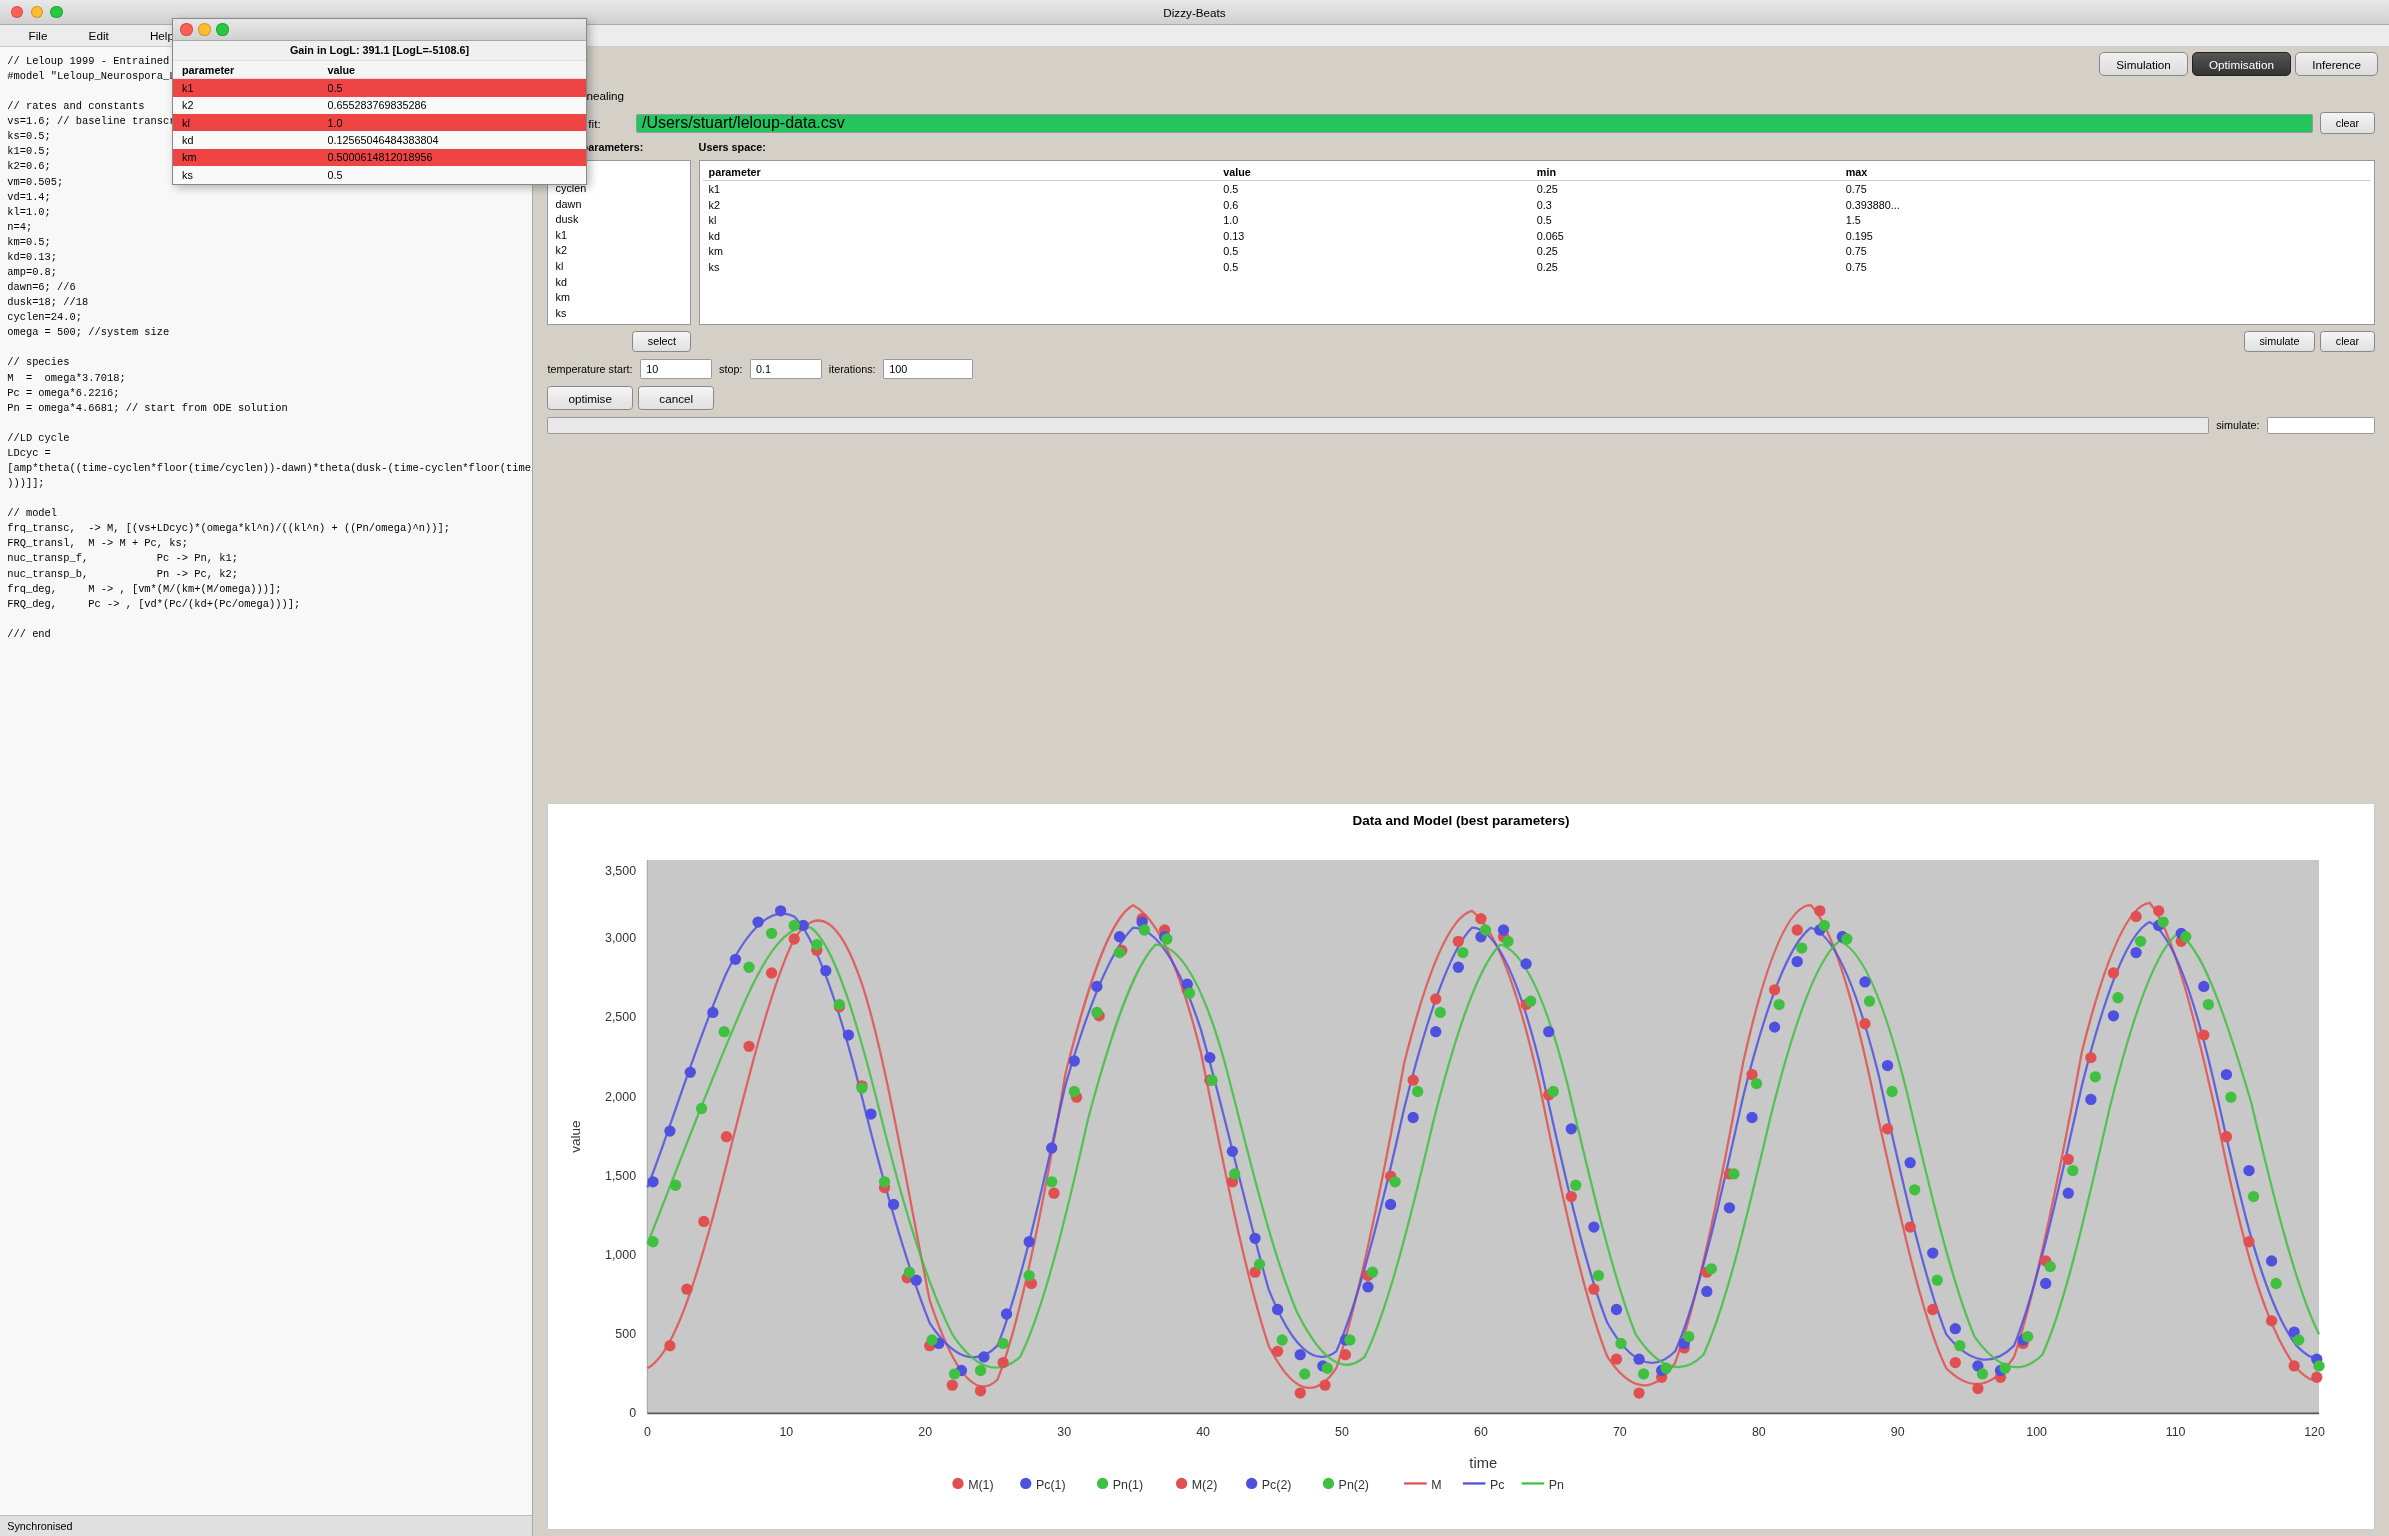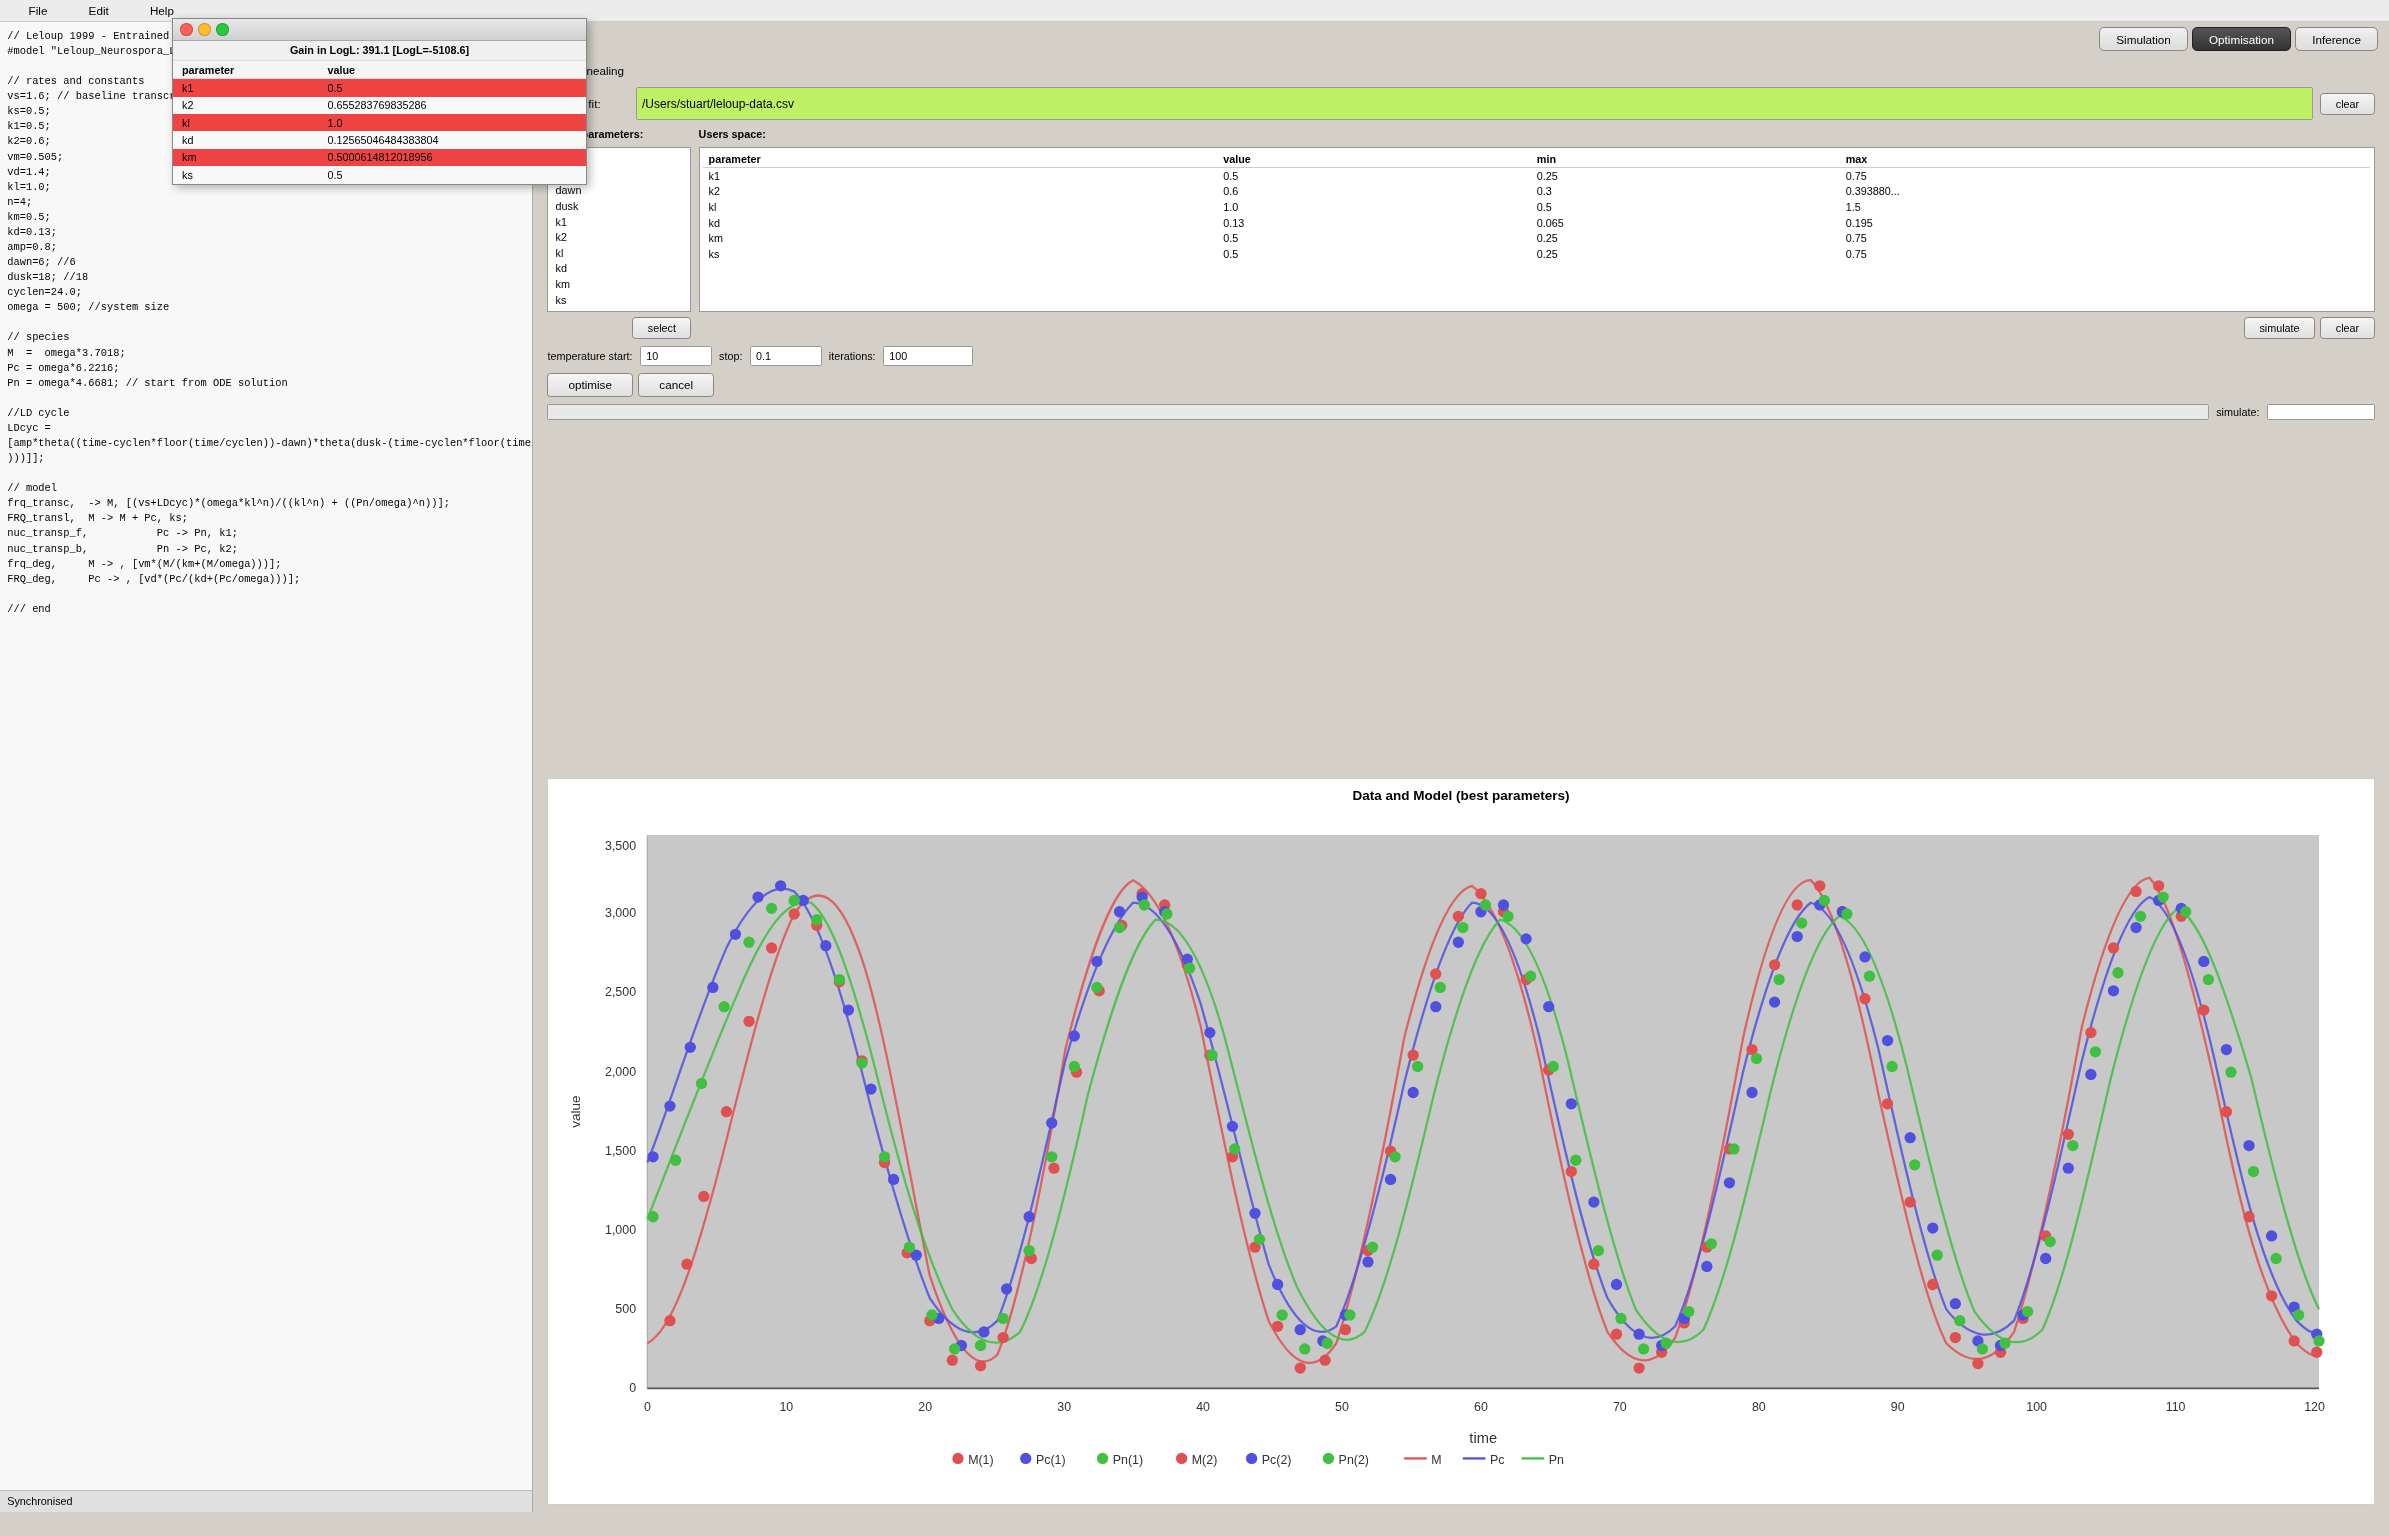--- a/index.html
+++ b/index.html
@@ -135,25 +135,25 @@
       display: flex;
       align-items: center;
       gap: 7.2px;
     }
     .data-fit-label {
       font-size: 11.7px;
       min-width: 81px;
     }
     .data-fit-input {
       flex: 1;
-      height: 33px;
+      height: 19px;
       padding: 1.8px 5.4px;
-      font-size: 12px;
+      font-size: 16px;
       border: 0.9px solid #999;
-      background: #bef264;
+      background: #22c55e;
       border-radius: 1.8px;
     }
 
     
     .params-area {
       display: flex;
       gap: 7.2px;
       flex: 0 0 auto;
     }
 
@@ -385,20 +385,28 @@
         <tr>
           <td>ks</td>
           <td>0.5</td>
         </tr>
       </tbody>
   </table>
 </div>
 
 <div style="position: absolute; top: 0; left: 0; width: 100%; height: 100%; display: flex; flex-direction: column;">
 
+  <div class="title-bar">
+    <div class="window-buttons">
+      <div class="win-btn close"></div>
+      <div class="win-btn min"></div>
+      <div class="win-btn max"></div>
+    </div>
+    <span>Dizzy-Beats</span>
+  </div>
 
   <div class="menu-bar">
     <span class="menu-item">File</span>
     <span class="menu-item">Edit</span>
     <span class="menu-item">Help</span>
   </div>
 
   <div class="app-container">
 
     <div class="code-panel">

